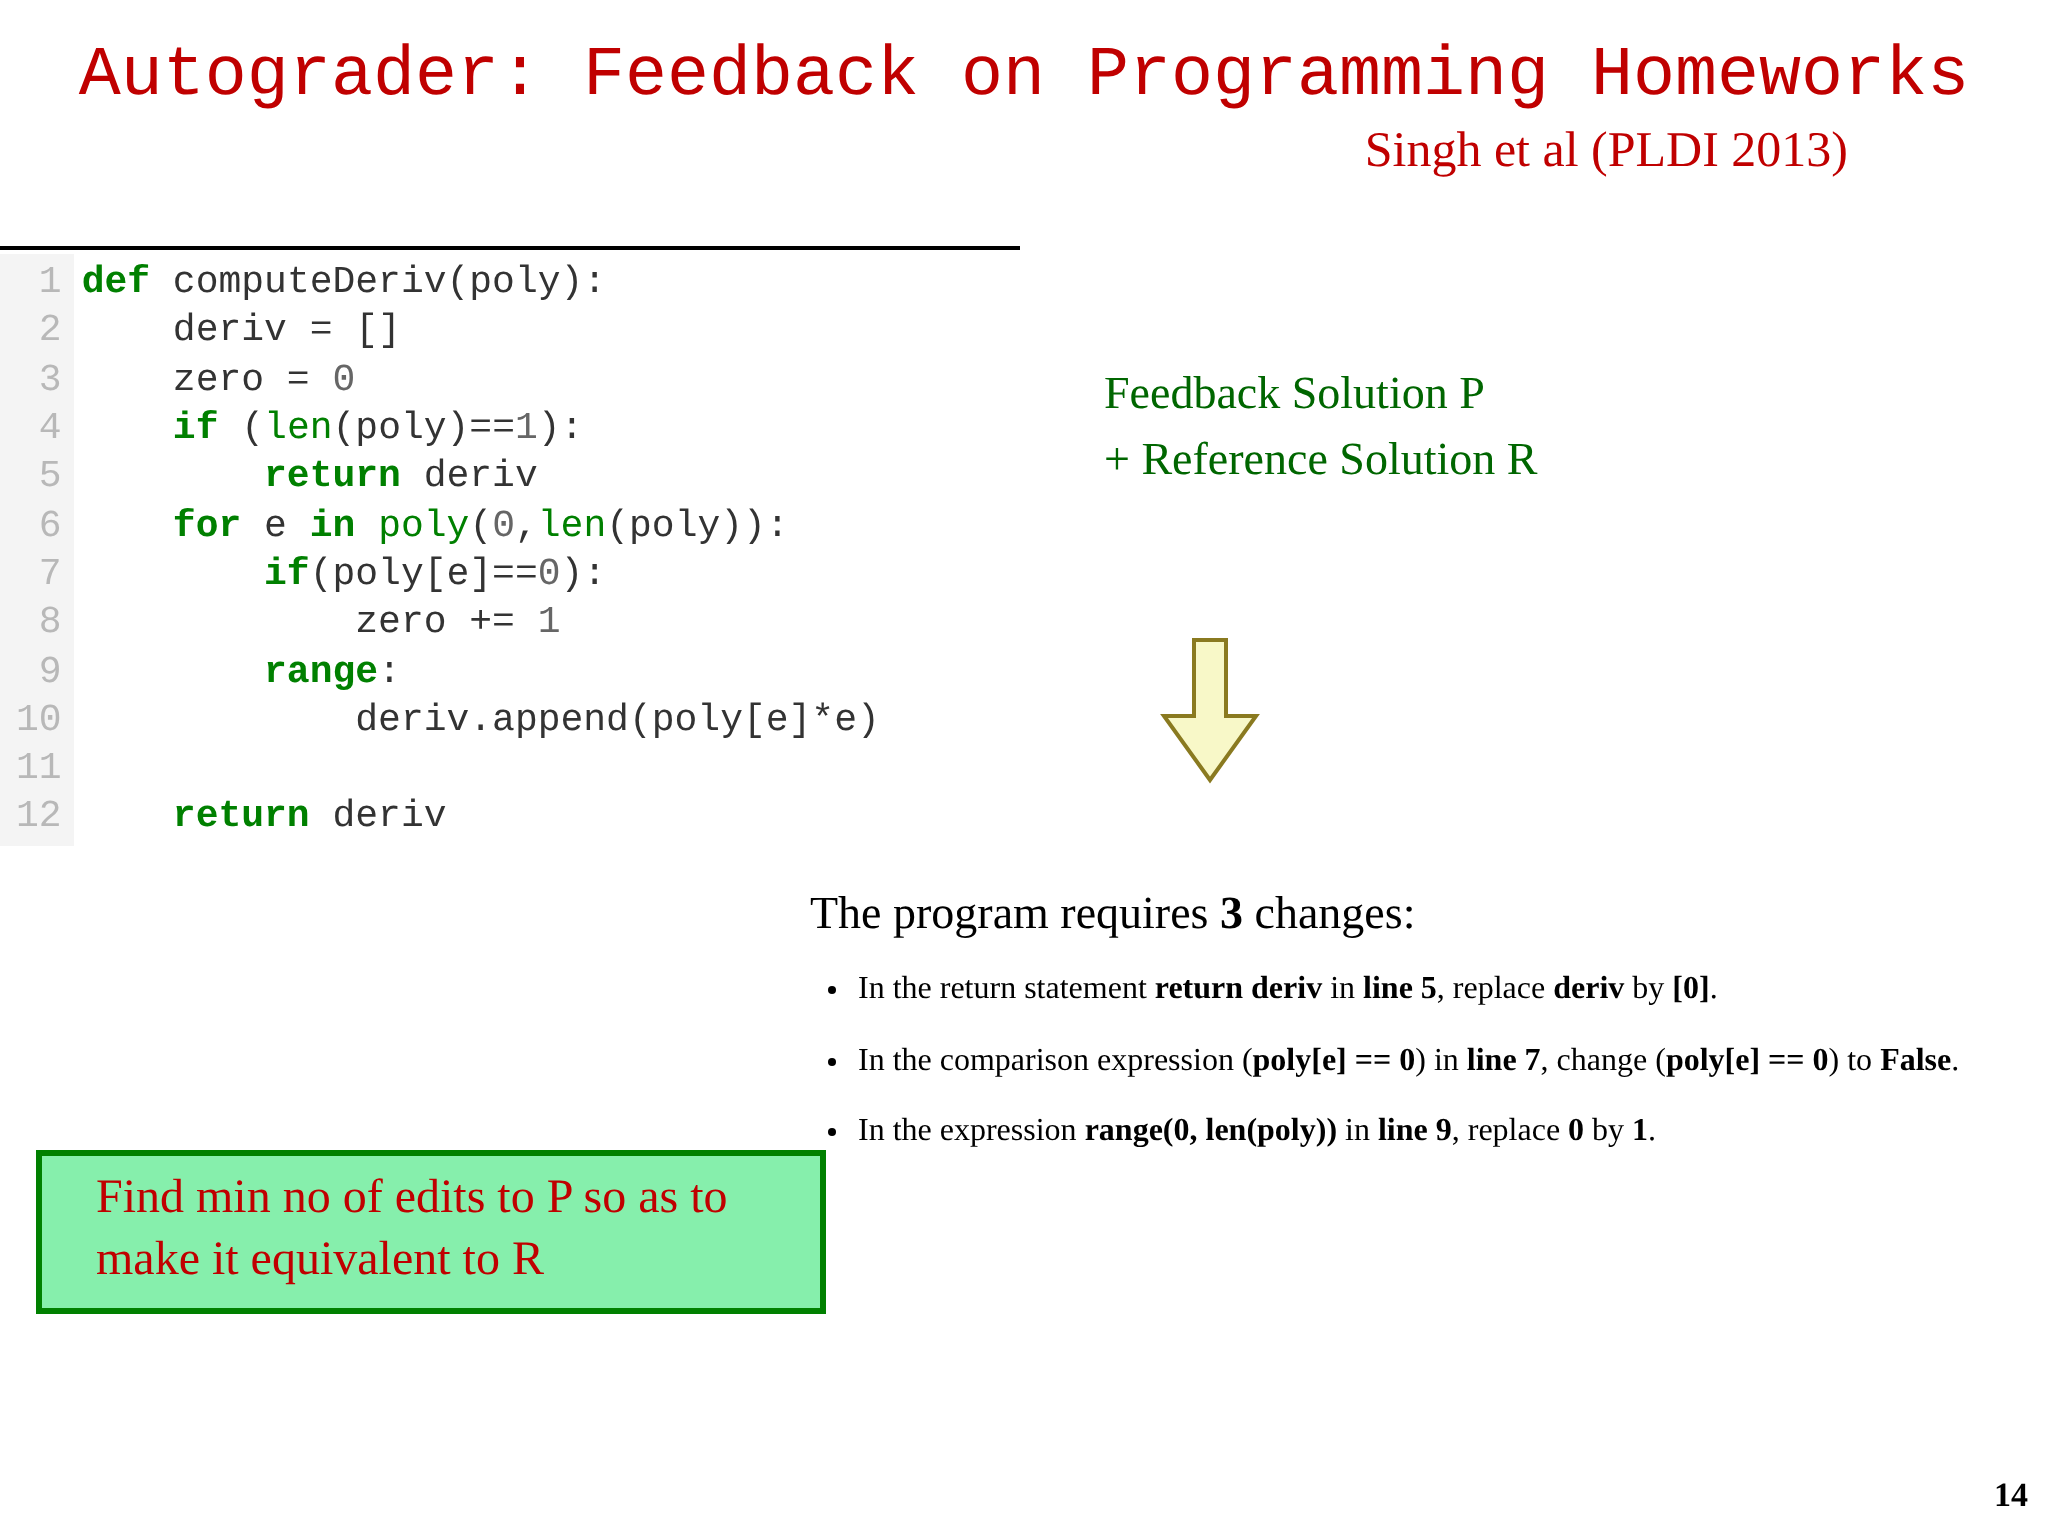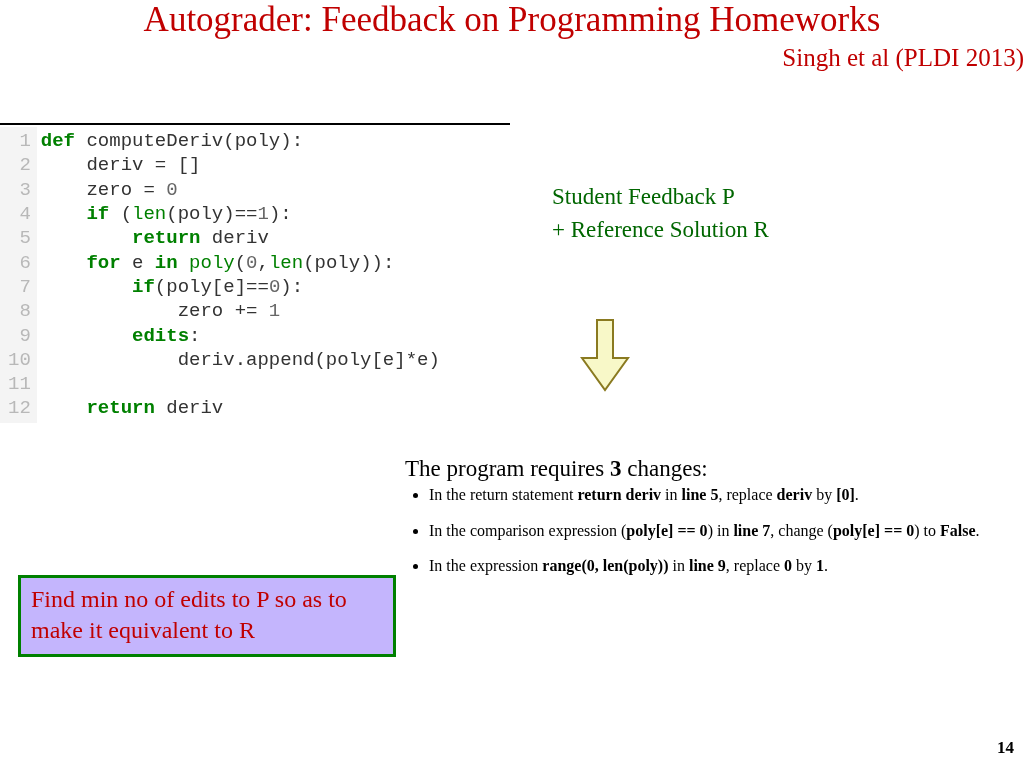--- a/index.html
+++ b/index.html
@@ -6,31 +6,33 @@
     margin: 0;
     padding: 0;
     width: 1024px;
     height: 768px;
     background: #ffffff;
     font-family: Georgia, 'Times New Roman', serif;
     position: relative;
     overflow: hidden;
   }
   .title {
-    font-family: Liberation Serif, serif;
+    font-family: Liberation Mono, monospace;
     color: #c00000;
     font-size: 35px;
     text-align: center;
+    padding-top: 18px;
     font-weight: normal;
   }
   .subtitle {
     font-family: 'Comic Sans MS', cursive;
     color: #c00000;
     font-size: 25px;
     text-align: right;
+    padding-right: 100px;
     margin-top: 4px;
   }
   .code-wrapper {
     position: absolute;
     top: 123px;
     left: 0px;
     width: 510px;
   }
   .code-topline {
     border-top: 2px solid #000;
@@ -75,21 +77,20 @@
     left: 580px;
   }
 
   .result-header {
     position: absolute;
     top: 444px;
     left: 405px;
     font-family: 'Times New Roman', serif;
     font-size: 23px;
     color: #000;
-    margin-top: 12px;
   }
   .result-header b { font-weight: bold; }
 
   .bullets {
     position: absolute;
     top: 484px;
     left: 405px;
     width: 610px;
     font-family: 'Times New Roman', serif;
     font-size: 16px;
@@ -103,25 +104,25 @@
     margin-left: 24px;
     margin-bottom: 14px;
   }
 
   .findbox {
     position: absolute;
     top: 575px;
     left: 18px;
     width: 352px;
     border: 3px solid #008000;
-    background: #c4b5fd;
+    background: #86efac;
     font-family: 'Comic Sans MS', cursive;
     color: #c00000;
     font-size: 24px;
-    padding: 6px 10px 8px 10px;
+    padding: 6px 10px 8px 27px;
     line-height: 1.3;
   }
 
   .pagenum {
     position: absolute;
     bottom: 10px;
     right: 10px;
     font-family: 'Comic Sans MS', cursive;
     font-size: 17px;
     font-weight: bold;
@@ -151,29 +152,29 @@
 11
 12</div>
     <div class="code-content" id="code-content"><span class="kw">def</span> computeDeriv(poly):
     deriv = []
     zero = <span class="num">0</span>
     <span class="kw">if</span> (<span class="bi">len</span>(poly)==<span class="num">1</span>):
         <span class="kw">return</span> deriv
     <span class="kw">for</span> e <span class="kw">in</span> <span class="bi">poly</span>(<span class="num">0</span>,<span class="bi">len</span>(poly)):
         <span class="kw">if</span>(poly[e]==<span class="num">0</span>):
             zero += <span class="num">1</span>
-        <span class="kw">edits</span>:
+        <span class="kw">range</span>:
             deriv.append(poly[e]*e)
 
     <span class="kw">return</span> deriv</div>
   </div>
 </div>
 
 <div class="inputs">
-  <div>Student Feedback P</div>
+  <div>Feedback Solution P</div>
   <div>+ Reference Solution R</div>
 </div>
 
 <div class="arrow-box">
   <svg width="50" height="80">
     <path d="M17 2 L33 2 L33 40 L48 40 L25 72 L2 40 L17 40 Z" fill="#f8f8c8" stroke="#8a7a20" stroke-width="2"></path>
   </svg>
 </div>
 
 <div class="result-header">

